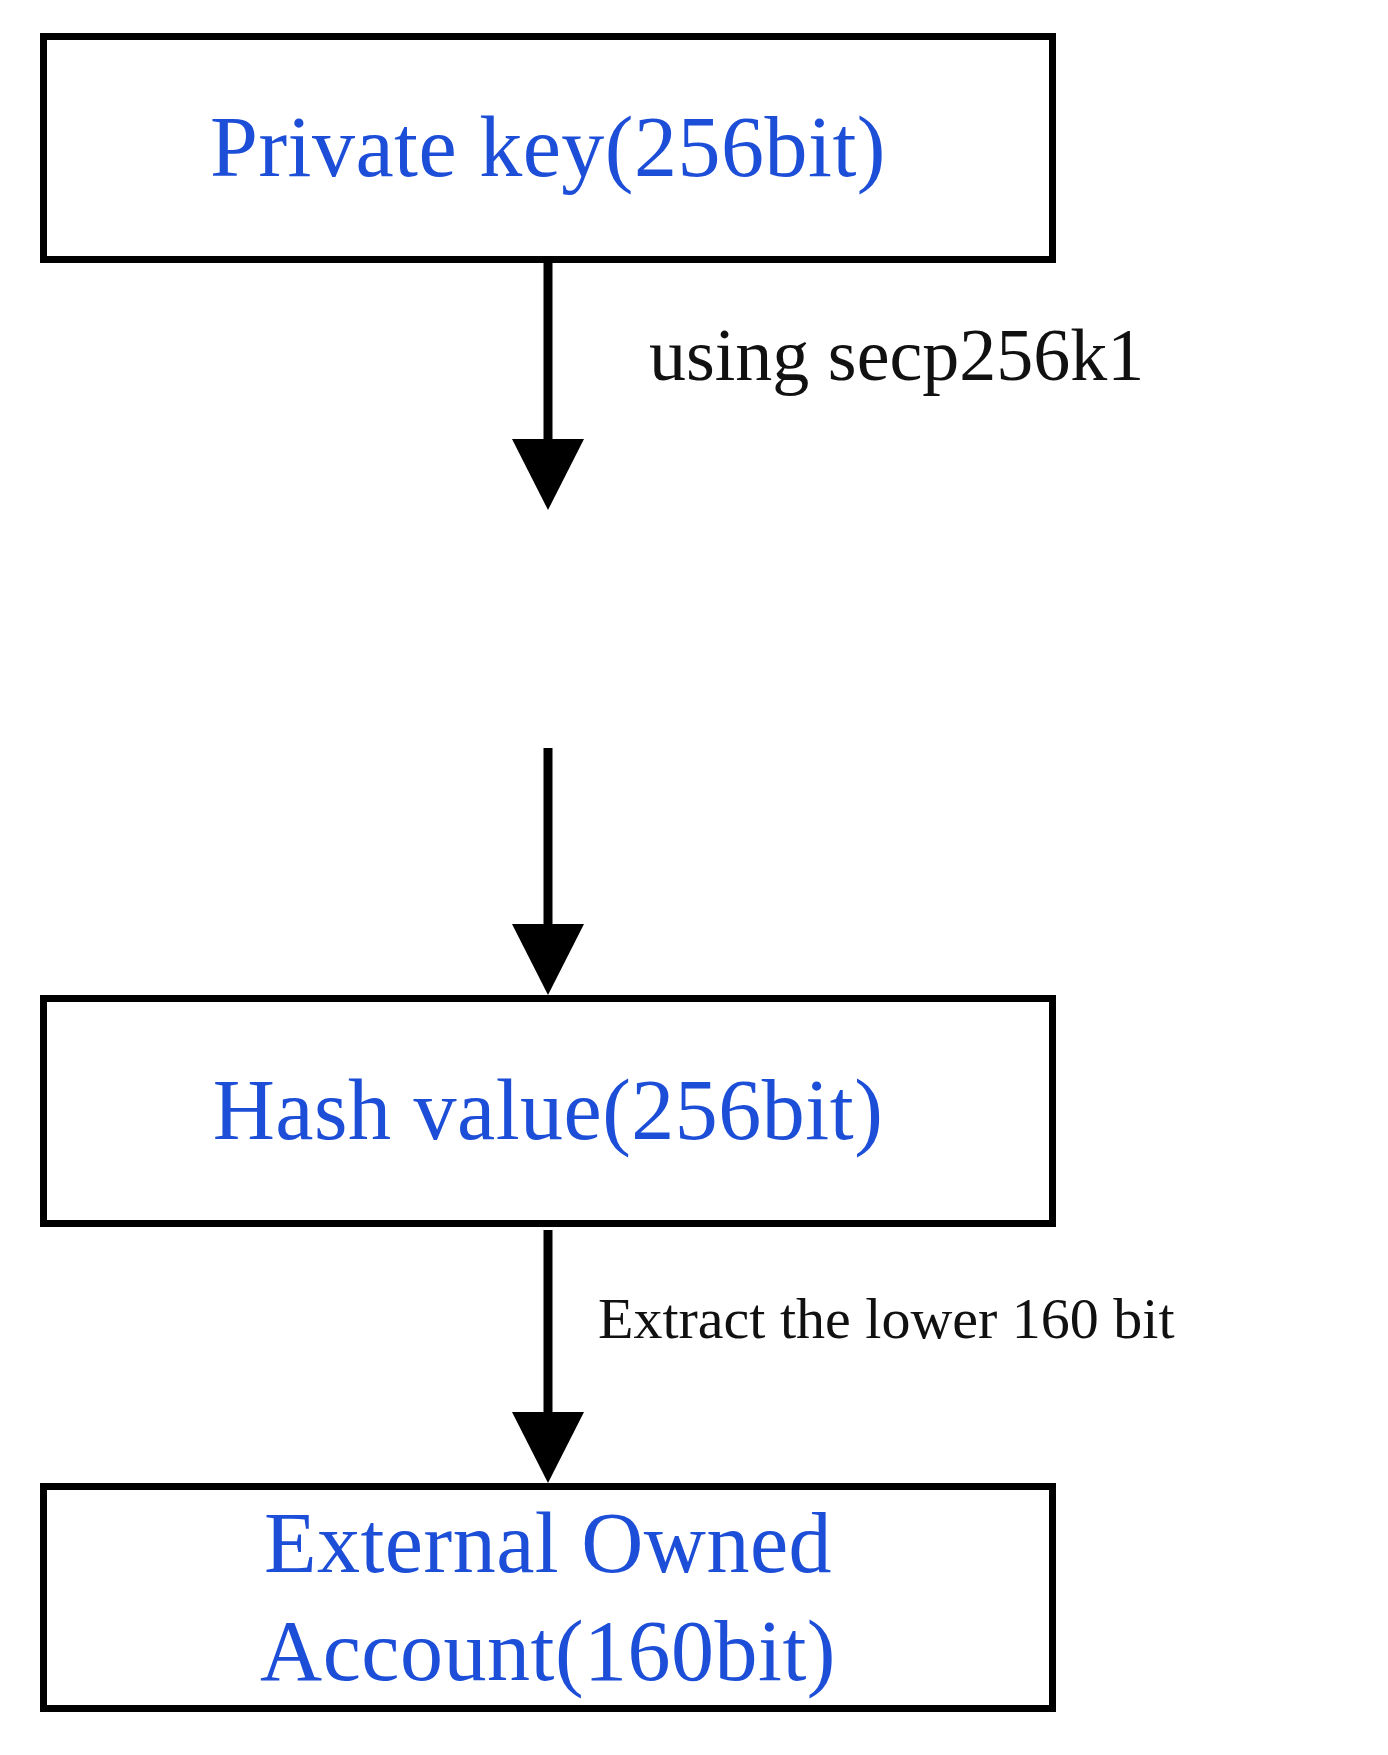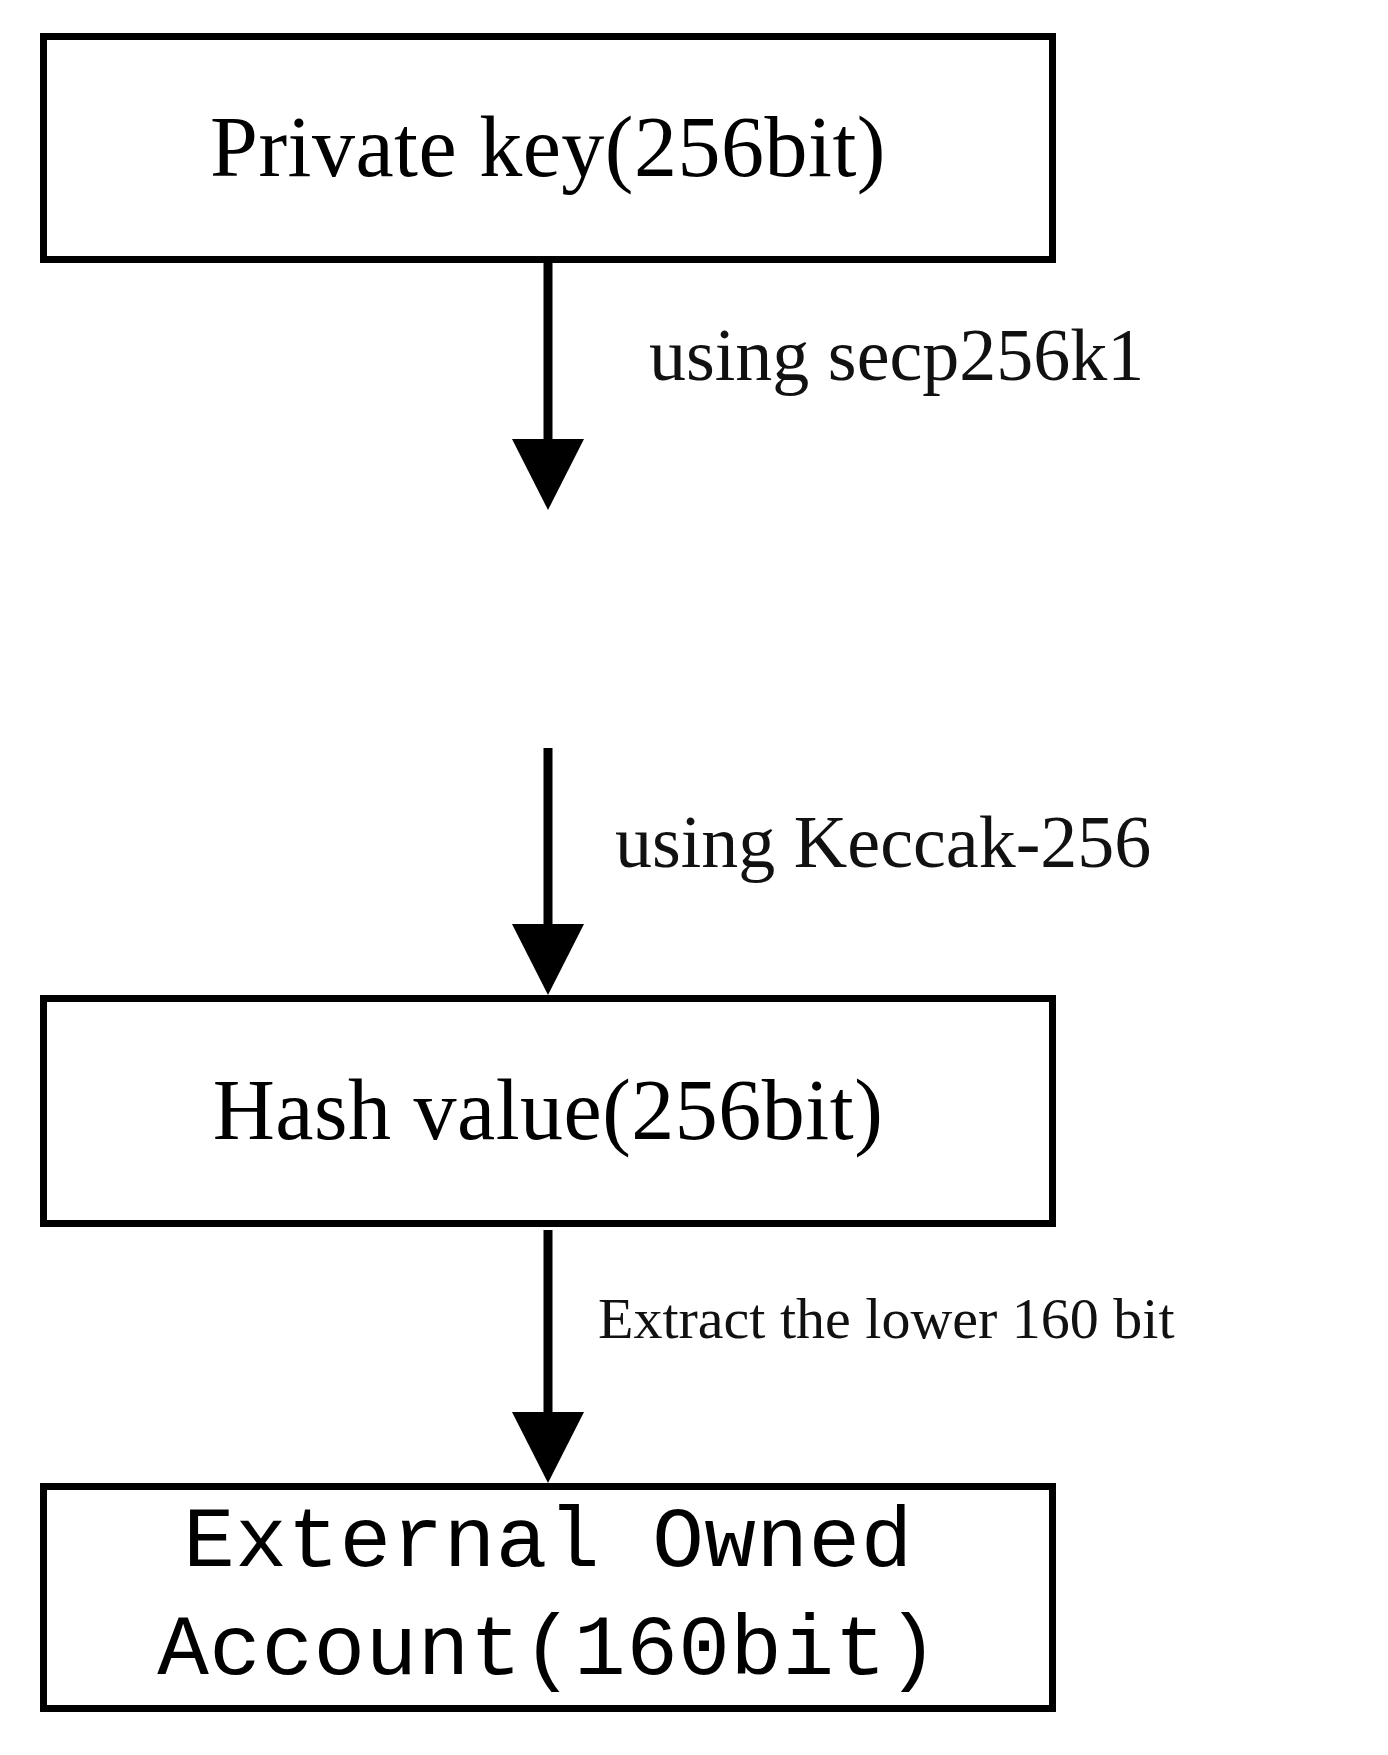--- a/index.html
+++ b/index.html
@@ -33,29 +33,29 @@
     background: #ffffff;
     display: flex;
     align-items: center;
     justify-content: center;
     text-align: center;
   }
   .node .node-label {
     font-size: 86px;
     line-height: 1.18;
     letter-spacing: 0.5px;
-    color: #000000;
+    color: #1d4ed8;
     white-space: pre-line;
     padding: 0 10px;
   }
 
   #node-private-key   { top: 33px;   height: 230px; }
   #node-public-key    { top: 513px;  height: 235px; }
   #node-hash-value    { top: 995px;  height: 232px; }
-  #node-eoa           { top: 1483px; height: 229px; font-family: Liberation Mono, monospace; }
+  #node-eoa           { top: 1483px; height: 229px; }
   #node-eoa .node-label { line-height: 1.25; }
 
   
   .edge {
     position: absolute;
     left: 0;
     width: 1388px;
     pointer-events: none;
   }
   .edge svg { display: block; }
@@ -89,21 +89,20 @@
   </div>
   <div class="edge-label" id="edge-label-secp">using secp256k1</div>
 
 
   <div class="edge" id="edge-2" style="top:748px;height:250px;">
     <svg width="1388" height="250" viewBox="0 0 1388 250">
       <line x1="548" y1="0" x2="548" y2="190" stroke="#000000" stroke-width="9"></line>
       <polygon points="548,247 512,176 584,176" fill="#000000"></polygon>
     </svg>
   </div>
-  <div class="edge-label" id="edge-label-keccak">using Keccak-256</div>
 
   <div class="node" id="node-hash-value">
     <span class="node-label">Hash value(256bit)</span>
   </div>
 
   <div class="edge" id="edge-3" style="top:1230px;height:256px;">
     <svg width="1388" height="256" viewBox="0 0 1388 256">
       <line x1="548" y1="0" x2="548" y2="196" stroke="#000000" stroke-width="9"></line>
       <polygon points="548,253 512,182 584,182" fill="#000000"></polygon>
     </svg>

